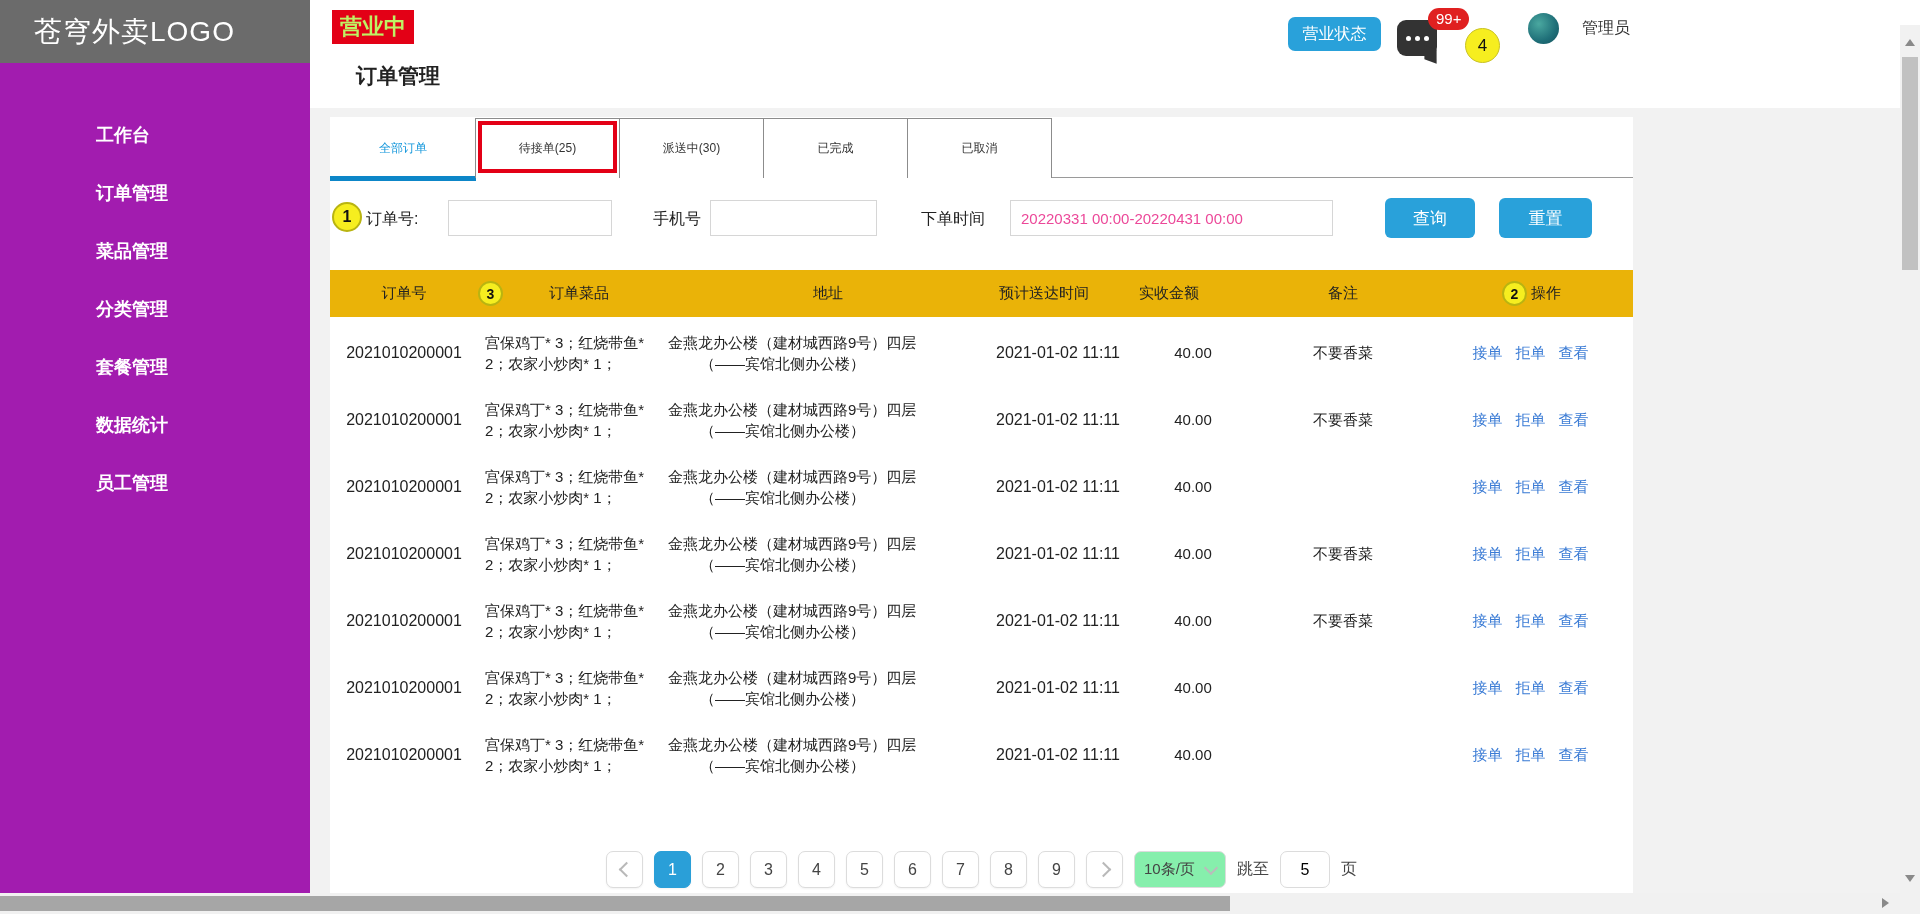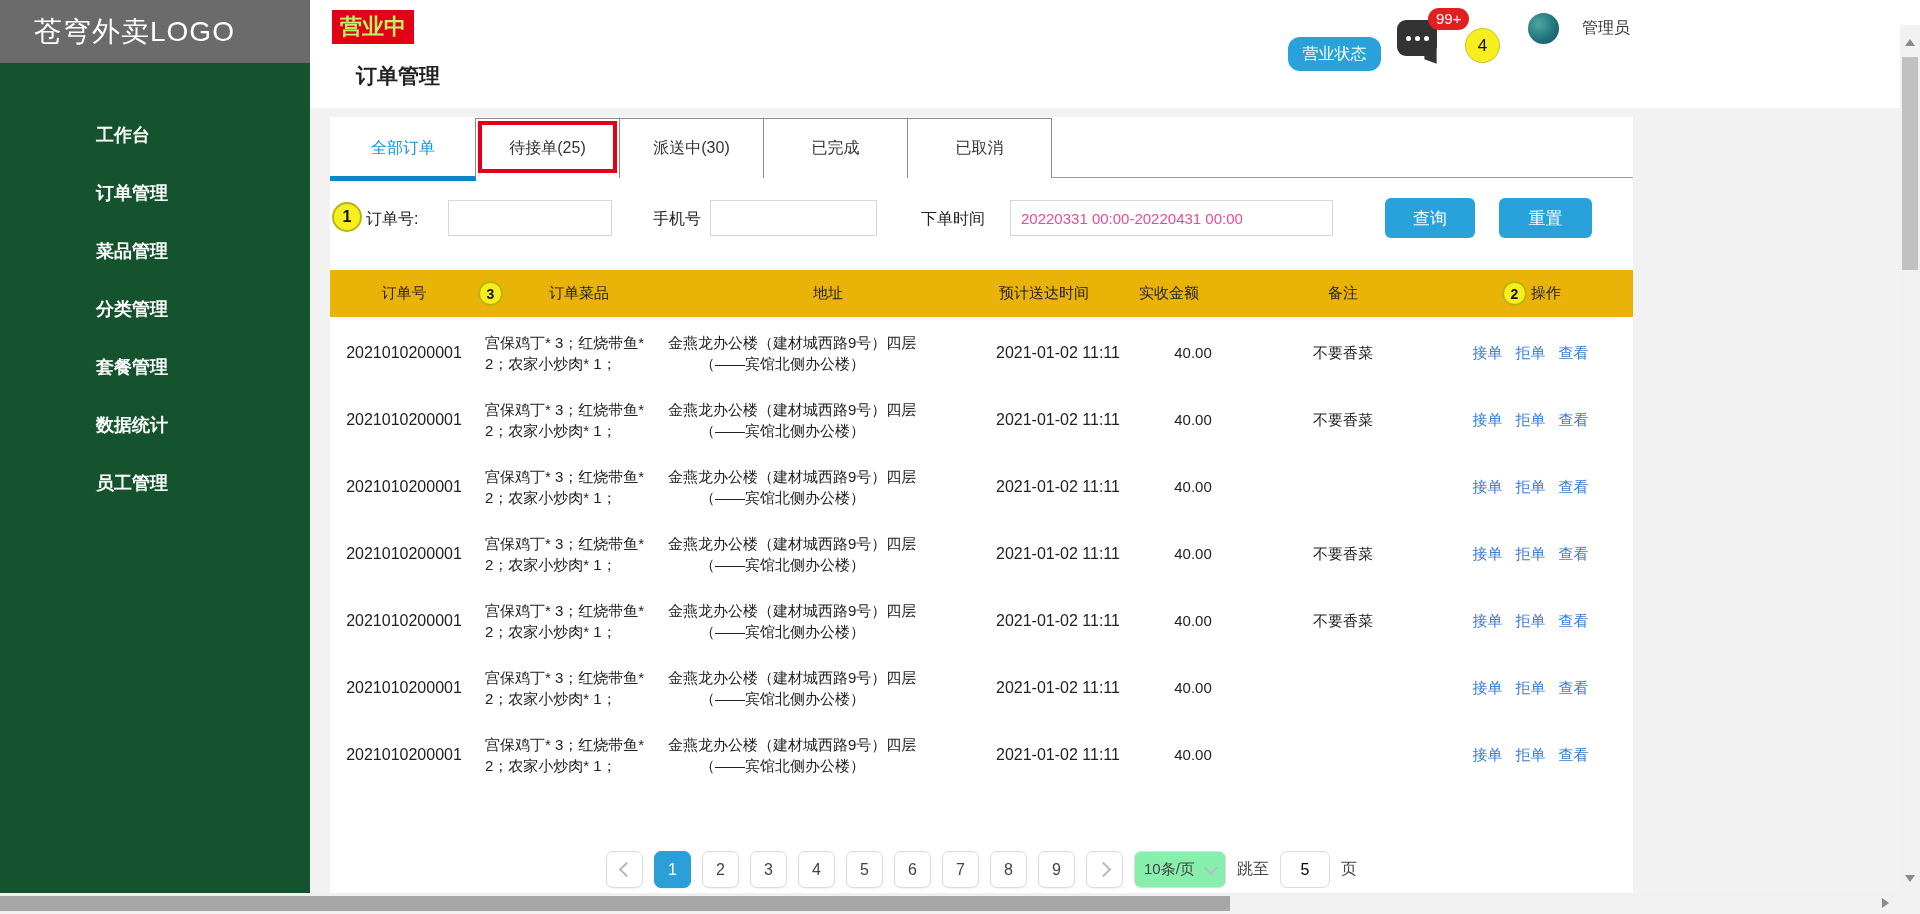--- a/index.html
+++ b/index.html
@@ -1,35 +1,35 @@
 <!DOCTYPE html>
 <html><head>
 <meta charset="utf-8">
 <style>
   html,body{margin:0;padding:0;}
   body{width:1920px;height:914px;overflow:hidden;background:#fff;
        font-family:"Liberation Sans","DejaVu Sans",sans-serif;color:#222;}
   .screen{position:relative;width:1920px;height:914px;}
 
   
-  .sidebar{position:absolute;left:0;top:0;width:310px;height:893px;background:#14532d;}
+  .sidebar{position:absolute;left:0;top:0;width:310px;height:893px;background:#a21caf;}
   .logo{height:63px;background:#6b6b6b;color:#fff;font-size:28px;display:flex;
         align-items:center;padding-left:34px;letter-spacing:1px;}
   .menu{padding-top:43px;}
   .menu-item{height:58px;display:flex;align-items:center;padding-left:96px;
              color:#fff;font-size:18px;font-weight:bold;cursor:pointer;}
 
   
   .topbar{position:absolute;left:310px;top:0;width:1590px;height:108px;background:#fff;}
   .status-badge{position:absolute;left:22px;top:10px;background:#e30016;color:#bef264;
                 font-weight:bold;font-size:22px;padding:5px 8px;line-height:24px;}
   .page-title{position:absolute;left:46px;top:62px;margin:0;font-size:21px;font-weight:bold;color:#222;}
   .status-btn{position:absolute;left:978px;top:17px;width:93px;height:34px;background:#29a1da;
-              color:#fff;border:none;border-radius:12px;font-size:16px;cursor:pointer;
-              font-family:inherit;margin-top:20px;}
+              color:#fff;border:none;border-radius:7px;font-size:16px;cursor:pointer;
+              font-family:inherit;}
   .notif{position:absolute;left:1075px;top:4px;width:110px;height:72px;}
   .bubble{position:absolute;left:12px;top:16px;width:40px;height:36px;background:#333;
           border-radius:9px;display:flex;align-items:center;justify-content:center;gap:4px;}
   .bubble::after{content:'';position:absolute;right:0px;bottom:-5px;width:13px;height:13px;
                  background:#333;transform:rotate(20deg) skewX(20deg);}
   .bubble i{width:5px;height:5px;border-radius:50%;background:#fff;}
   .badge-99{position:absolute;left:43px;top:4px;background:#e02020;color:#fff;
             border-radius:13px;padding:2px 8px;font-size:15px;line-height:18px;}
   .badge-4{position:absolute;left:80px;top:24px;width:33px;height:33px;border-radius:50%;
            background:#f6ee1f;border:1px solid #c9c225;color:#111;display:flex;
@@ -40,21 +40,21 @@
   .user-name{font-size:16px;color:#333;}
 
   
   .main{position:absolute;left:310px;top:108px;width:1590px;height:785px;background:#f2f2f2;}
   .panel{position:absolute;left:20px;top:9px;width:1303px;height:776px;background:#fff;}
 
   
   .tabs{position:absolute;left:0;top:1px;width:100%;height:60px;display:flex;
         border-bottom:1px solid #9a9a9a;box-sizing:border-box;}
   .tab{width:145px;height:60px;box-sizing:border-box;display:flex;align-items:center;
-       justify-content:center;font-size:16px;color:#333;border:1px solid #8c8c8c;
+       justify-content:center;font-size:12px;color:#333;border:1px solid #8c8c8c;
        border-bottom:none;margin-left:-1px;cursor:pointer;position:relative;background:#fff;}
   .tab.active{width:146px;margin-left:0;border:none;color:#1296db;}
   .tab.active::after{content:'';position:absolute;left:0;bottom:-3px;width:100%;height:5px;background:#0d86c8;}
   .tab.highlighted::before{content:'';position:absolute;left:2px;top:2px;right:2px;bottom:5px;
                            border:4px solid #e30016;pointer-events:none;}
 
   
   .filters{position:absolute;left:0;top:81px;width:100%;height:44px;font-size:16px;}
   .ycircle{width:30px;height:30px;border-radius:50%;background:#f6ee1f;border:2px solid #b9b411;
            color:#111;display:flex;align-items:center;justify-content:center;

